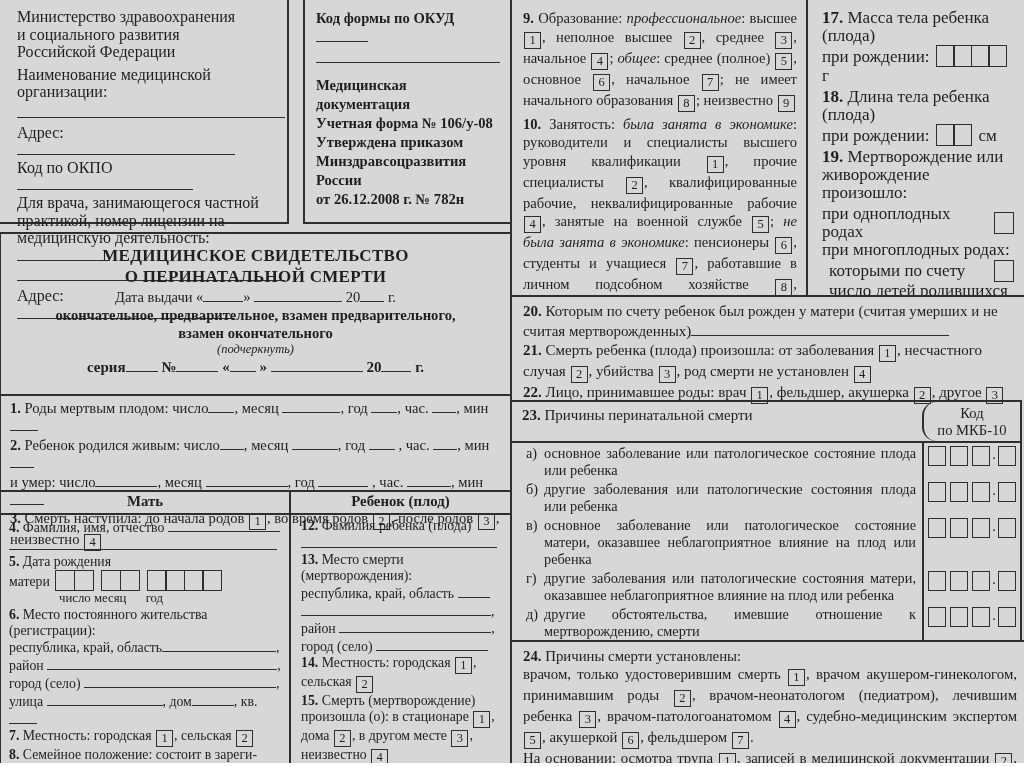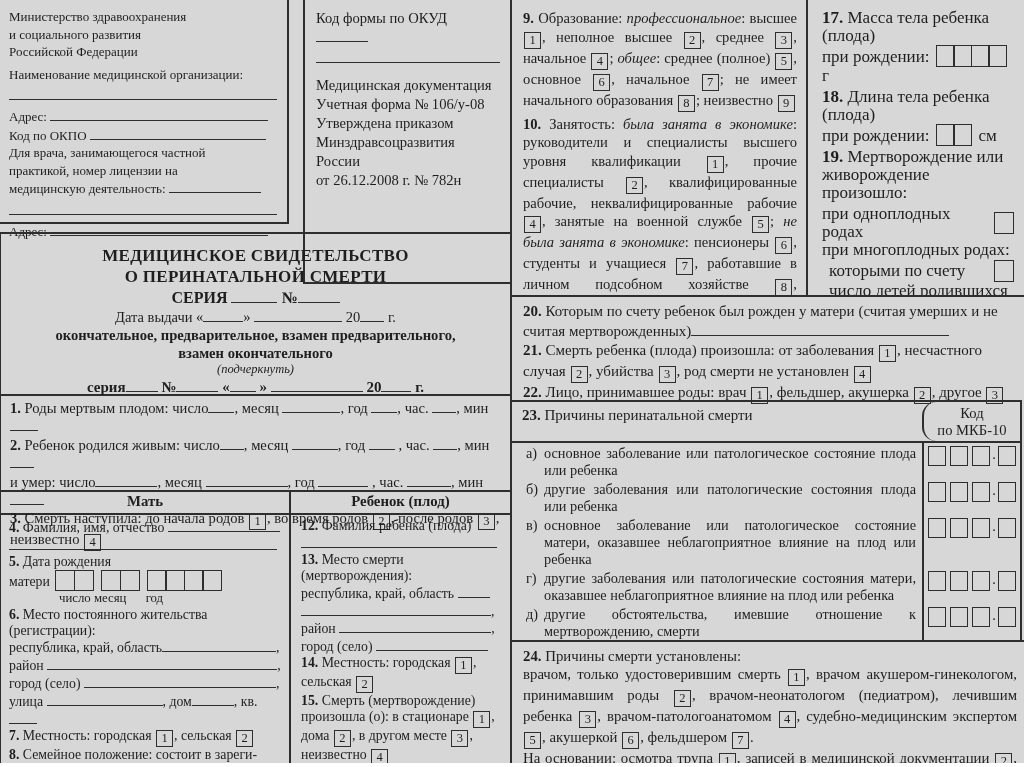--- a/index.html
+++ b/index.html
@@ -30,26 +30,26 @@
   .cells .cell{width:17px;height:20px;border:1.6px solid var(--ln);}
   .cells .cell + .cell{margin-left:-1.6px;}
   
   .gcells{display:inline-flex;gap:4px;vertical-align:-4px;margin:0 2px;}
   .gcells .cell{width:16px;height:18px;border:1.6px solid var(--ln);}
   
   .bigbox{display:inline-block;width:18px;height:20px;border:1.6px solid var(--ln);flex:none;}
 
   
   .ministry{left:0;top:0;width:289px;height:224px;border-right:2px solid var(--ln);
-    border-bottom:2px solid var(--ln);padding:8px 8px 0 9px;font-size:13px;line-height:17.6px;box-sizing:border-box;}
+    border-bottom:2px solid var(--ln);padding:8px 8px 0 17px;font-size:16px;line-height:17.6px;box-sizing:border-box;}
   .ministry .org{margin-top:5px;}
   .ministry .ulrow{margin:3px 0 2px 0;}
   
-  .okud{left:303px;top:0;width:207px;height:284px;border-left:2px solid var(--ln);
-    border-bottom:2px solid var(--ln);padding:9px 8px 0 11px;font-size:14.6px;line-height:19px;box-sizing:border-box;}
+  .okud{left:303px;top:0;width:207px;height:224px;border-left:2px solid var(--ln);
+    border-bottom:2px solid var(--ln);padding:9px 8px 0 11px;font-size:14.6px;line-height:19px;box-sizing:border-box;font-weight:bold;}
   .okud .ulrow{margin:2px 0 8px 0;}
 
   
   .vdiv{left:510px;top:0;width:2px;height:767px;background:var(--ln);}
 
   
   .mainform{left:0;top:232px;width:510px;height:643px;border-top:2px solid var(--ln);
     border-left:1px solid var(--ln);box-sizing:border-box;overflow:hidden;}
   .titleblock{height:160px;text-align:center;padding-top:11px;box-sizing:border-box;}
   .tb1{font-weight:bold;font-size:17px;line-height:21px;letter-spacing:.3px;}
@@ -123,21 +123,20 @@
 Учетная форма № 106/у-08
 Утверждена приказом
 Минздравсоцразвития России
 от 26.12.2008 г. № 782н</div>
   </section>
 
   <section class="abs mainform">
     <div class="titleblock">
       <div class="tb1">МЕДИЦИНСКОЕ СВИДЕТЕЛЬСТВО</div>
       <div class="tb1">О ПЕРИНАТАЛЬНОЙ СМЕРТИ</div>
-      <div class="tbser">СЕРИЯ <span class="blank" style="width: 46px;"></span> №<span class="blank" style="width: 42px;"></span></div>
       <div class="tbdate">Дата выдачи «<span class="blank" style="width: 40px;"></span>» <span class="blank" style="width: 88px;"></span> 20<span class="blank" style="width: 24px;"></span> г.</div>
       <div class="tbtype">окончательное, предварительное, взамен предварительного,</div>
       <div class="tbtype">взамен окончательного</div>
       <div class="tbnote">(подчеркнуть)</div>
       <div class="tbser2">серия<span class="blank" style="width: 32px;"></span> №<span class="blank" style="width: 42px;"></span> «<span class="blank" style="width: 26px;"></span> » <span class="blank" style="width: 92px;"></span> 20<span class="blank" style="width: 30px;"></span> г.</div>
     </div>
     <div class="items123">
       <div><span class="bd">1.</span> Роды мертвым плодом: число<span class="blank" style="width: 26px;"></span>, месяц <span class="blank" style="width: 58px;"></span>, год <span class="blank" style="width: 26px;"></span>, час. <span class="blank" style="width: 24px;"></span>, мин <span class="blank" style="width: 28px;"></span></div>
       <div><span class="bd">2.</span> Ребенок родился живым: число<span class="blank" style="width: 24px;"></span>, месяц <span class="blank" style="width: 46px;"></span>, год <span class="blank" style="width: 26px;"></span> , час. <span class="blank" style="width: 24px;"></span>, мин <span class="blank" style="width: 24px;"></span><br>и умер: число<span class="blank" style="width: 62px;"></span>, месяц <span class="blank" style="width: 82px;"></span>, год <span class="blank" style="width: 50px;"></span> , час. <span class="blank" style="width: 44px;"></span>, мин <span class="blank" style="width: 34px;"></span></div>
       <div><span class="bd">3.</span> Смерть наступила: до начала родов <span class="nbox">1</span>, во время родов <span class="nbox">2</span>, после родов <span class="nbox">3</span>,<br>неизвестно <span class="nbox">4</span></div>

